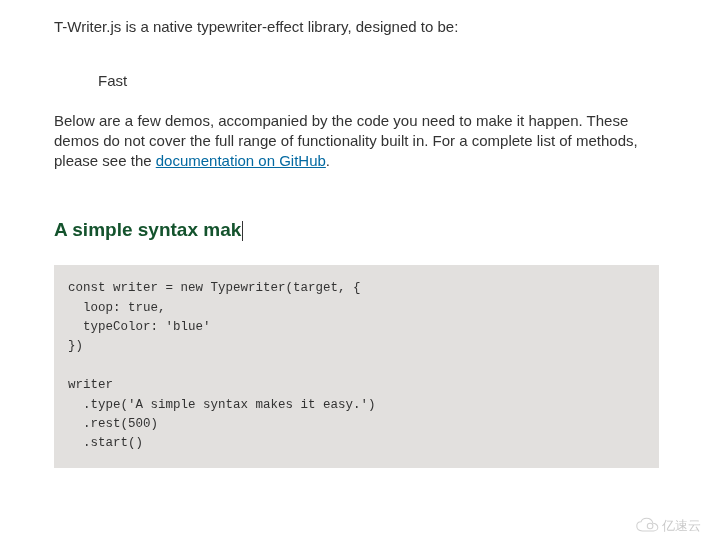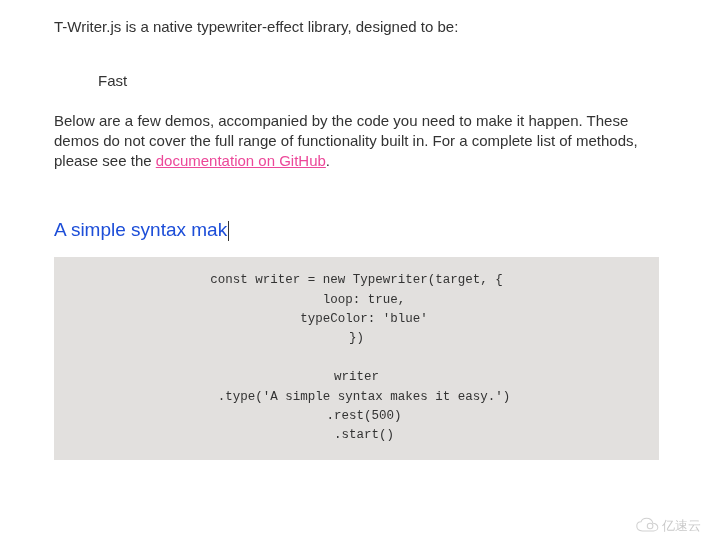--- a/index.html
+++ b/index.html
@@ -32,51 +32,50 @@
     }
     .feature-list li {
       line-height: 1.5;
       margin-bottom: 0px;
     }
     .desc {
       line-height: 1.35;
       margin-bottom: 48px;
     }
     .doc-link {
-      color: #ec4899;
+      color: #0369a1;
       text-decoration: underline;
       cursor: pointer;
       text-align: center;
     }
     .heading-blue {
-      color: #1d4ed8;
+      color: #14532d;
       font-size: 19px;
-      font-weight: normal;
-      margin-bottom: 16px;
+      font-weight: bold;
+      margin-bottom: 24px;
     }
     .cursor {
       display: inline-block;
       width: 1px;
       height: 1.05em;
       background: #333;
       vertical-align: text-bottom;
       margin-left: 1px;
       position: relative;
       top: 1px;
     }
     .code-block {
       background: #e2e0de;
       padding: 14px 14px;
       font-family: "Courier New", Courier, monospace;
       font-size: 12.5px;
       color: #333;
       white-space: pre;
       line-height: 1.55;
       margin-bottom: 0;
-      text-align: center;
     }
     .watermark {
       position: absolute;
       right: 12px;
       bottom: 8px;
       display: flex;
       align-items: center;
       opacity: 0.45;
       color: #888;
       font-size: 13px;

